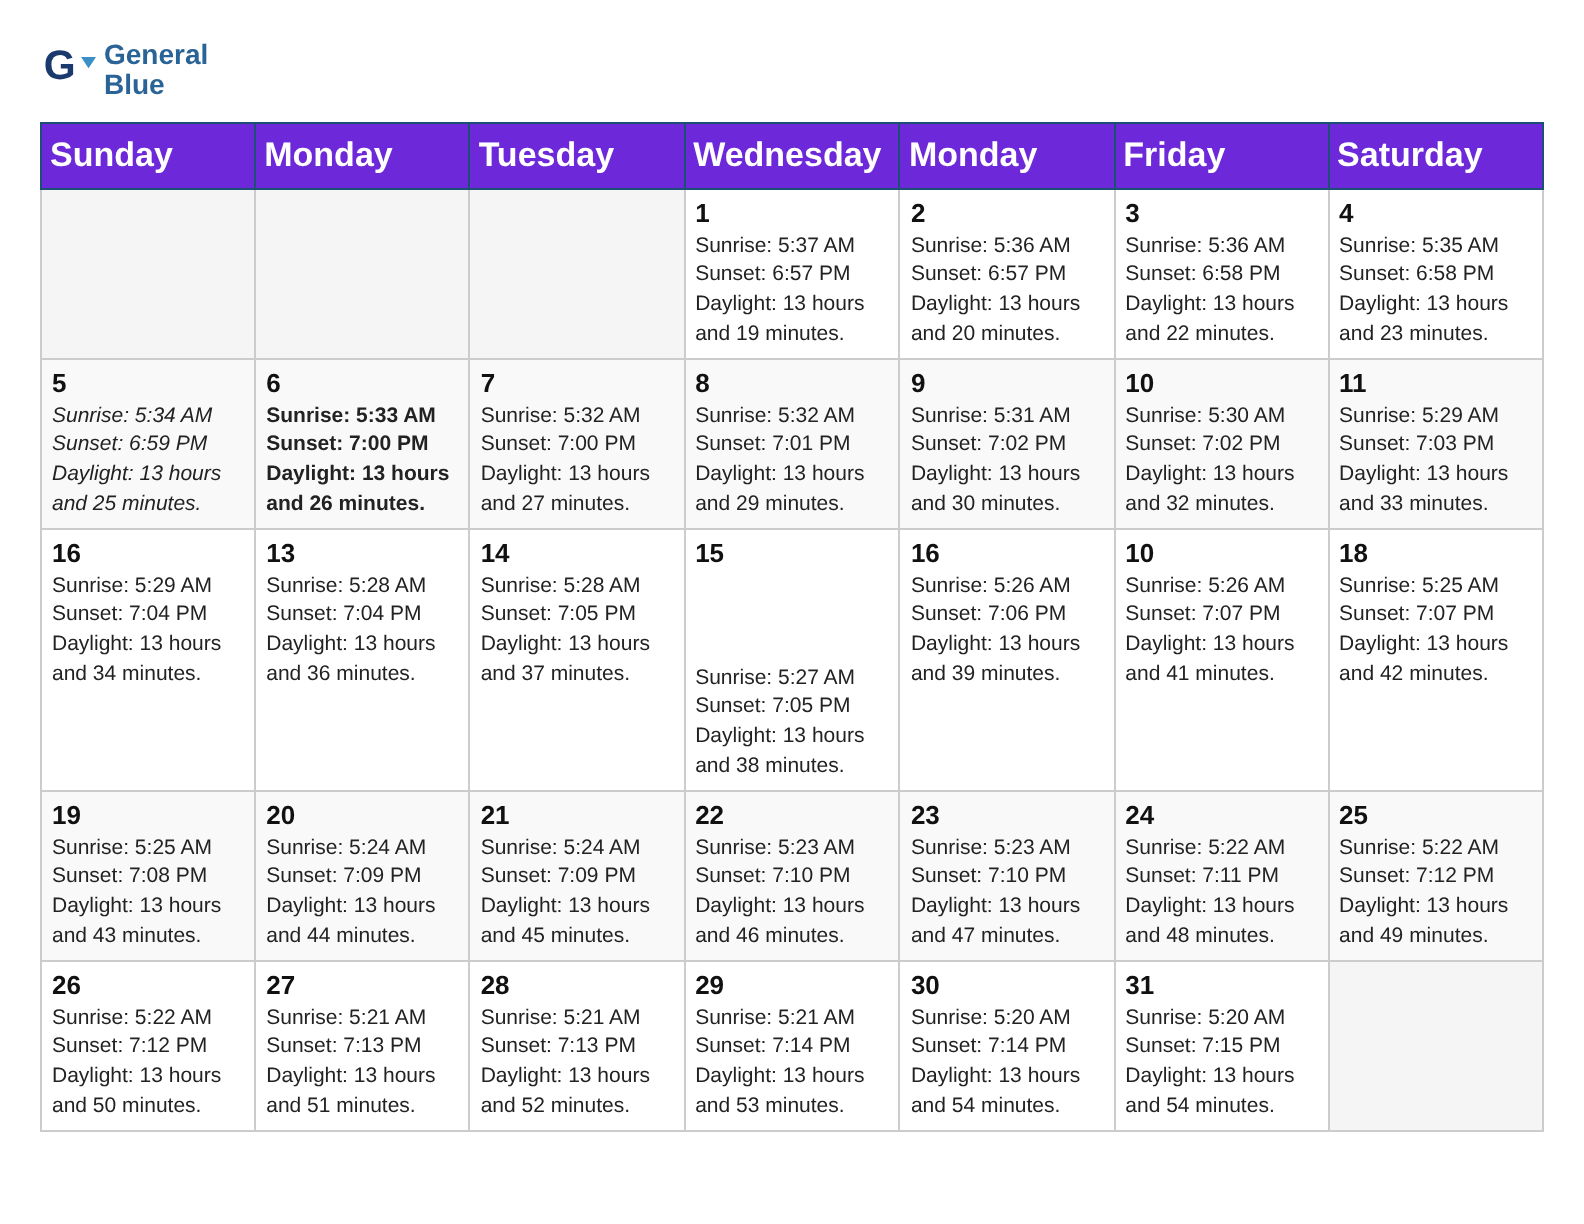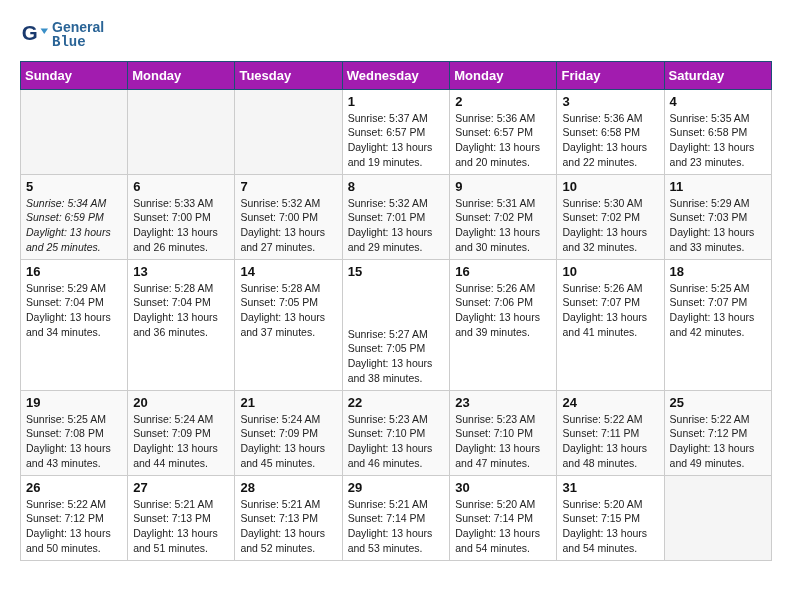--- a/index.html
+++ b/index.html
@@ -45,23 +45,23 @@
     .location-title {
       font-size: 16px;
       color: #333;
     }
     .calendar {
       width: 100%;
       border-collapse: collapse;
       border: 1px solid #ccc;
     }
     .calendar th {
-      background-color: #a21caf;
+      background-color: #6d28d9;
       color: #fff;
-      font-size: 13px;
+      font-size: 17px;
       font-weight: bold;
       padding: 6px 4px;
       text-align: left;
       border: 1px solid #1d4f76;
     }
     .calendar td {
       vertical-align: top;
       border: 1px solid #ccc;
       padding: 4px 5px;
       width: 108px;
@@ -96,21 +96,21 @@
 <body>
 
 <div class="header">
   <div class="logo">
     <svg class="logo-icon" viewBox="0 0 30 30">
       <text x="2" y="20" font-size="22" font-weight="bold" fill="#1a3a6e">G</text>
       <polygon points="22,8 30,8 26,14" fill="#3a8fc7"></polygon>
     </svg>
     <div class="logo-text">
       <div><span>General</span></div>
-      <div style="color:#2a6496;font-family:Liberation Mono, monospace;">Blue</div>
+      <div style="color:#2a6496;">Blue</div>
     </div>
   </div>
   <div class="title-block">
   </div>
 </div>
 
 <table class="calendar">
   <thead>
     <tr>
     <th>Sunday</th>
@@ -159,21 +159,21 @@
       <tr>
         <td>
           <span class="day-number">5</span>
           <div class="day-info" style="white-space: pre-line; font-style: italic;">Sunrise: 5:34 AM
 Sunset: 6:59 PM
 Daylight: 13 hours
 and 25 minutes.</div>
         </td>
         <td>
           <span class="day-number">6</span>
-          <div class="day-info" style="white-space: pre-line;">Sunrise: 5:33 AM
+          <div class="day-info" style="white-space: pre-line; font-weight: bold;">Sunrise: 5:33 AM
 Sunset: 7:00 PM
 Daylight: 13 hours
 and 26 minutes.</div>
         </td>
         <td>
           <span class="day-number">7</span>
           <div class="day-info" style="white-space: pre-line;">Sunrise: 5:32 AM
 Sunset: 7:00 PM
 Daylight: 13 hours
 and 27 minutes.</div>

